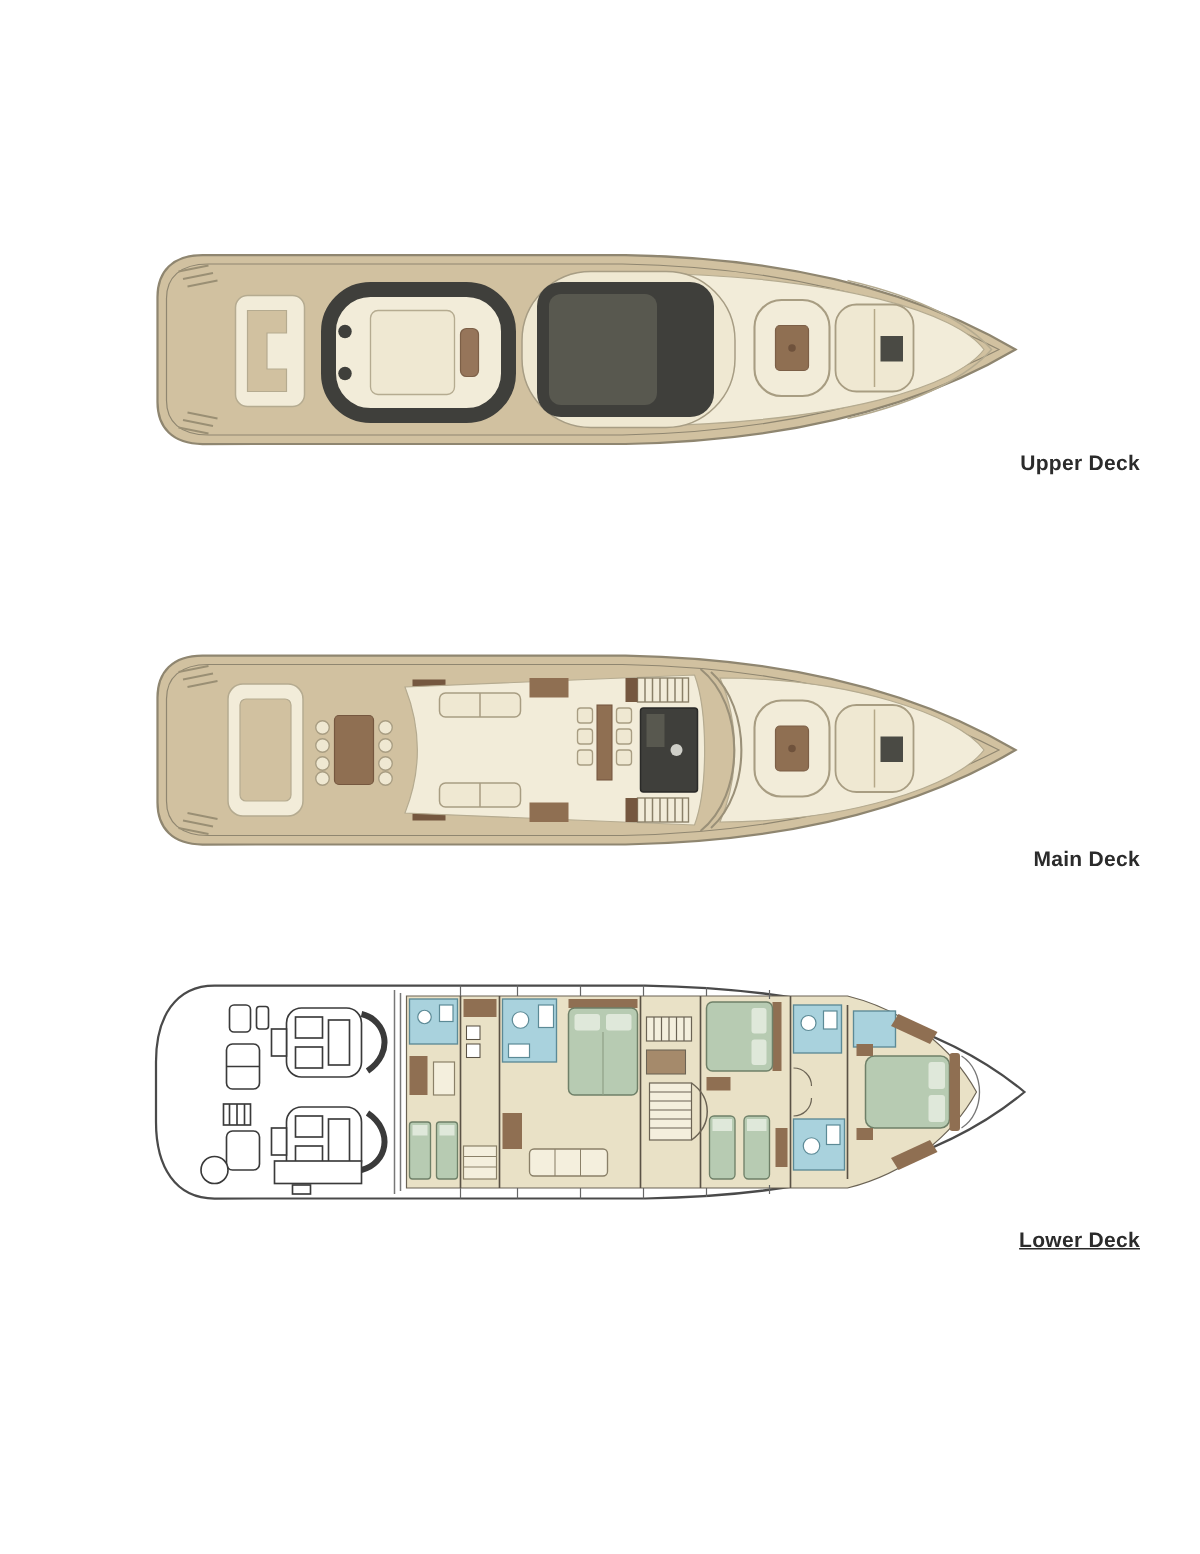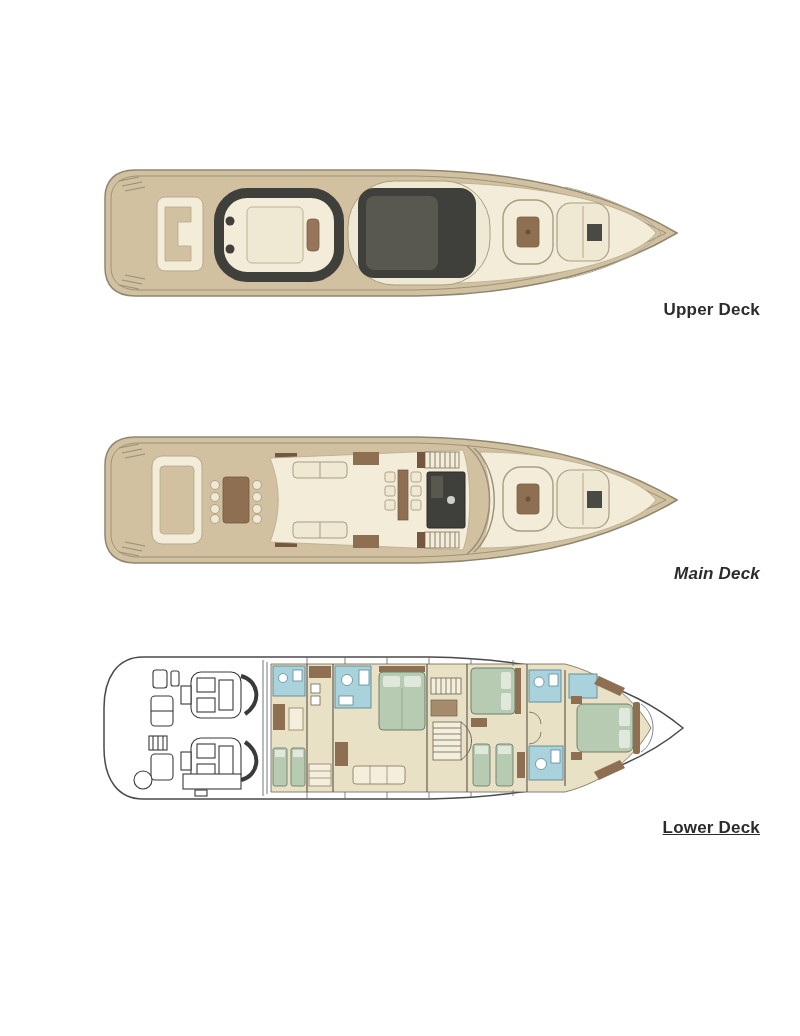--- a/index.html
+++ b/index.html
@@ -4,21 +4,21 @@
 <style>
   html,body{margin:0;padding:0;}
   body{
     width:800px;height:1036px;position:relative;background:#ffffff;
     font-family:"Liberation Sans",sans-serif;overflow:hidden;
   }
   .deck-plan{position:absolute;}
   .deck-plan svg{display:block;width:100%;height:100%;}
   .deck-label{
     position:absolute;right:40px;text-align:center;
-    font-weight:700;font-size:17px;letter-spacing:.2px;
+    font-weight:700;font-size:14px;letter-spacing:.2px;
     color:var(--label-text,#2b2b2b);
   }
   
   .f-tan{fill:var(--hull-tan)}
   .f-cream{fill:var(--deck-cream)}
   .f-pad{fill:var(--pad-cream)}
   .f-dark{fill:var(--dark-gray)}
   .f-mid{fill:var(--mid-gray)}
   .f-brown{fill:var(--wood-brown)}
   .f-dbrown{fill:var(--dark-brown)}
@@ -178,21 +178,21 @@
     <rect class="f-brown" stroke="#7c5f47" stroke-width="0.8" x="422" y="54" width="22" height="30" rx="3"></rect>
     <circle fill="#6f523c" cx="433" cy="69" r="2.5"></circle>
   </g>
   <g>
     <rect class="f-pad s-seat" stroke-width="1.2" x="462" y="40" width="52" height="58" rx="14"></rect>
     <line x1="488" y1="43" x2="488" y2="95" stroke="#b5a888" stroke-width="1"></line>
     <rect fill="#4a4a44" x="492" y="61" width="15" height="17"></rect>
   </g>
 </svg>
 </div>
-<div class="deck-label" style="top:564px;font-style:italic;">Main Deck</div>
+<div class="deck-label" style="top:564px;">Main Deck</div>
 
 <div class="deck-plan" style="left:95px;top:652px;width:600px;height:152px;">
 <svg viewBox="0 0 600 152">
   <path class="f-white s-line" stroke-width="1.5" d="M48,5 L335,5 C455,7 535,32 588,76 C535,120 455,145 335,147 L48,147 C22,147 9,126 9,96 L9,56 C9,26 22,5 48,5 Z"></path>
   <g fill="#ffffff" stroke="#3a3a3a" stroke-width="1.1">
     <g>
       <rect x="96" y="20" width="50" height="46" rx="10"></rect>
       <rect x="102" y="26" width="18" height="14"></rect>
           <rect x="102" y="46" width="18" height="14"></rect>
           <rect x="124" y="28" width="14" height="30"></rect>

